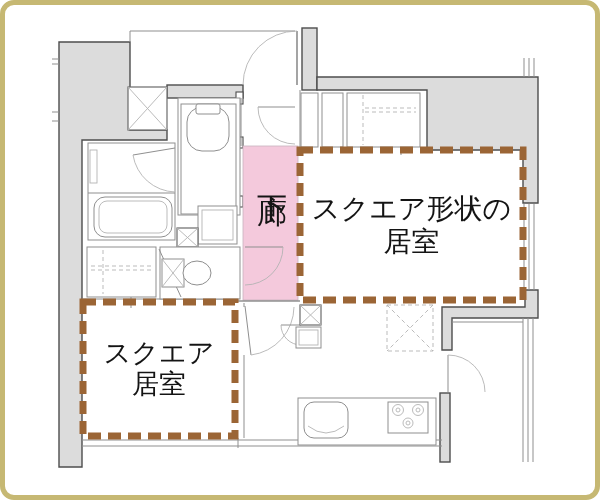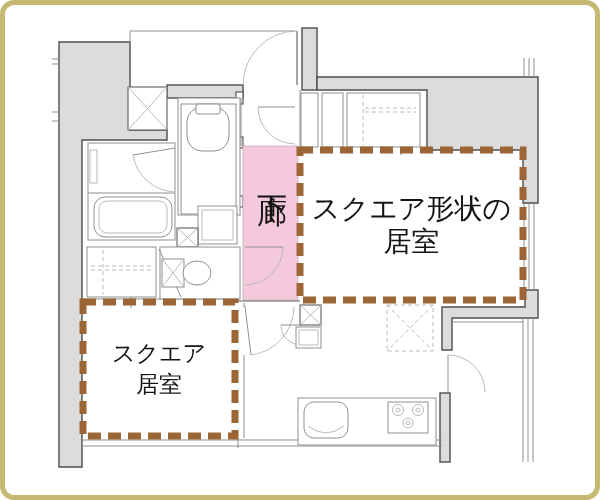--- a/index.html
+++ b/index.html
@@ -24,21 +24,21 @@
   .pink{fill:var(--corridor-highlight);stroke:#c9b3bf;stroke-width:0.8;}
   .annot{fill:none;stroke:var(--annotation-dash);stroke-width:7;stroke-dasharray:13 7;}
   .label{position:absolute;color:var(--label-text);z-index:4;font-family:Liberation Serif, serif;}
   .label-corridor{left:251px;top:172px;width:36px;height:72px;font-size:30px;
       line-height:1.02;writing-mode:vertical-rl;text-orientation:upright;}
   .label-room{display:flex;flex-direction:column;justify-content:center;
       align-items:center;text-align:center;}
   .label-room-right{left:300px;top:150px;width:223px;height:150px;
       font-size:28px;line-height:33px;}
   .label-room-left{left:83px;top:302px;width:152px;height:134px;
-      font-size:23px;line-height:31px;}
+      font-size:27px;line-height:31px;}
 </style>
 </head>
 <body>
 
 <div id="stage">
   <svg viewBox="0 0 600 500" width="600" height="500">
 
     <g>
       <path class="wall" d="M59,42 L130,42 L130,130 L167,130 L167,140 L82,140 L82,467 L59,467 Z"></path>
       <rect class="wall" x="167" y="85" width="76" height="13"></rect>

